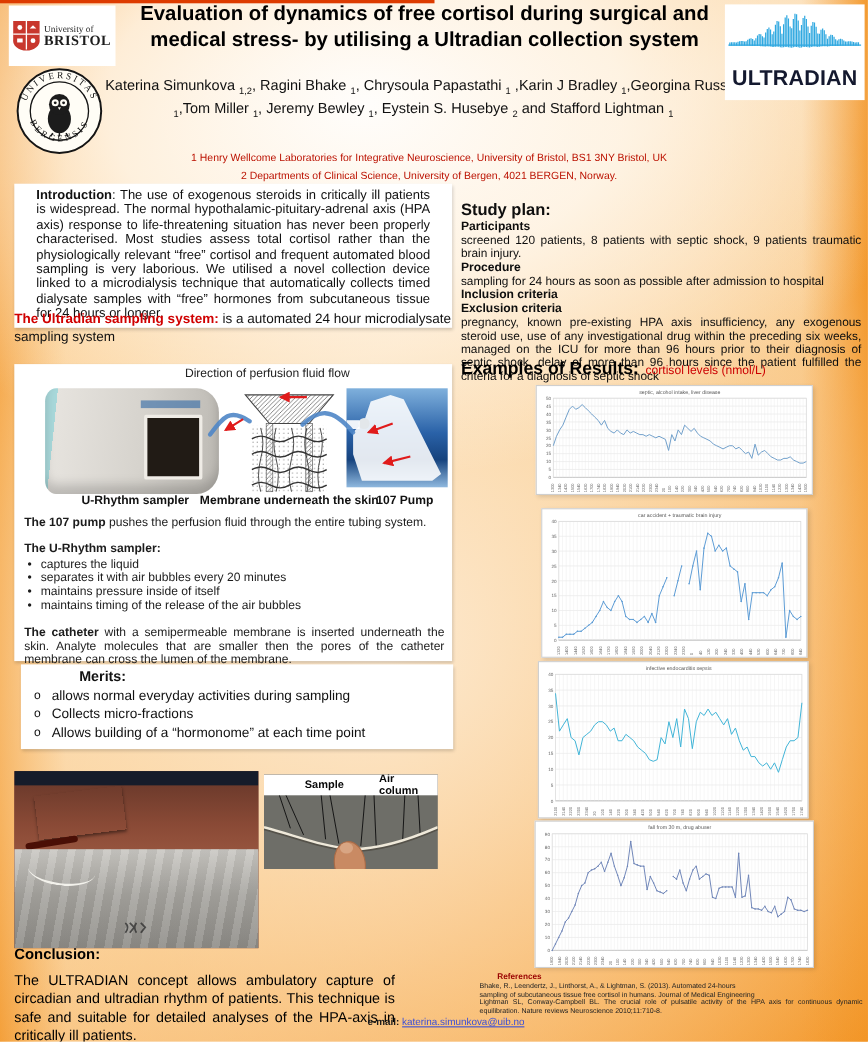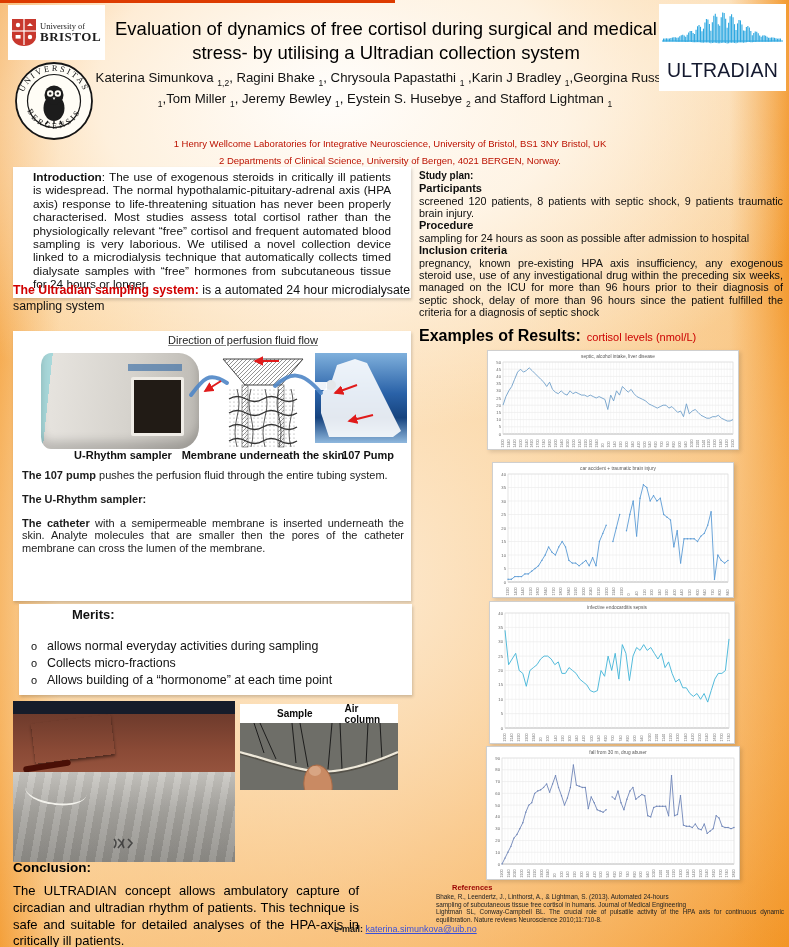--- a/index.html
+++ b/index.html
@@ -11,52 +11,52 @@
       linear-gradient(90deg, #f18c14 0px, rgba(241,140,20,0) 60px, rgba(241,140,20,0) 729px, #f18c14 789px),
       linear-gradient(140deg,#f79b2e 0%,#fac173 18%,#fbd9ab 38%,#f9c887 55%,#f6a94e 75%,#f28e17 100%);}
   .abs{position:absolute;}
   .topstrip{left:0;top:0;width:395px;height:3px;background:#dd3b00;}
   
   .logo-bristol{left:8px;top:5px;width:97px;height:55px;background:#fff;display:flex;align-items:center;gap:3px;padding:2px 3px;box-sizing:border-box;}
   .lb-txt{font-family:"Liberation Serif",serif;color:#1d1d1d;line-height:1.02;}
   .lb-l1{font-size:8.5px;}
   .lb-l2{font-size:13px;font-weight:bold;letter-spacing:.5px;}
   .seal{left:14px;top:61px;width:80px;height:80px;}
-  .title{left:112px;top:17px;width:548px;text-align:center;font-size:18.5px;font-weight:normal;color:#000;line-height:1.28;}
+  .title{left:112px;top:0;width:548px;text-align:center;font-size:18.5px;font-weight:bold;color:#000;line-height:1.28;}
   .authors{left:95px;top:69px;width:580px;text-align:center;font-size:13.2px;color:#111;line-height:1.4;}
   .authors sub{font-size:8.5px;}
   .affils{left:60px;top:136px;width:660px;text-align:center;font-size:9.5px;color:#bb1100;line-height:1.75;}
   .ultra{left:659px;top:4px;width:127px;height:87px;background:#fff;box-sizing:border-box;padding:1px 2px;text-align:center;}
-  .ultra-label{font-size:19.5px;font-weight:400;color:#14192f;letter-spacing:.2px;margin-top:-4px;}
+  .ultra-label{font-size:19.5px;font-weight:700;color:#14192f;letter-spacing:.2px;margin-top:-4px;}
   
   .whitebox{background:#fff;box-shadow:1px 2px 3px rgba(0,0,0,.18);}
   .intro-box{left:13px;top:167px;width:398px;box-sizing:border-box;padding:4px 20px 6px;}
   .intro-box p{margin:0;font-size:11.8px;line-height:13.4px;text-align:justify;color:#111;}
   .sampling{left:13px;top:283px;width:399px;font-size:12.3px;line-height:15.5px;color:#111;}
   .red-b{color:#d00000;font-weight:bold;}
   .diagram-box{left:13px;top:331px;width:398px;height:270px;box-sizing:border-box;}
-  .flow-label{left:110px;top:3px;width:240px;text-align:center;font-size:11px;color:#222;text-decoration:underline;text-decoration-color:#888;}
+  .flow-label{left:110px;top:3px;width:240px;text-align:center;font-size:11px;color:#222;text-decoration-color:#888;}
   .sampler{left:28px;top:22px;width:158px;height:96px;border-radius:10px 20px 20px 10px/12px 22px 22px 12px;
     background:linear-gradient(96deg,#a8d8da 0%,#a8d8da 7%,#e6e3de 7%,#d6d3cd 55%,#bcb9b3 100%);
     box-shadow:inset 0 -8px 10px rgba(0,0,0,.18);}
   .sampler-window{position:absolute;left:57%;top:25%;width:30%;height:55%;background:#211b15;border:3px solid #efece6;border-radius:2px;}
   .sampler-brand{position:absolute;left:55%;top:11%;width:34%;height:8%;background:#3a6ea8;opacity:.65;}
   .membrane{left:208px;top:14px;width:84px;height:112px;}
   .pump{left:302px;top:22px;width:92px;height:90px;background:linear-gradient(180deg,#7fb0dc 0%,#2a62a8 45%,#16437e 72%,#8fb8de 100%);}
   .caption{top:118px;font-size:11px;font-weight:bold;color:#111;text-align:center;}
   .cap1{left:40px;width:140px;}
   .cap2{left:160px;width:180px;}
   .cap3{left:318px;width:74px;}
   .dg-text{left:9px;top:138px;width:382px;font-size:11px;line-height:12.8px;color:#1c1c1c;}
   .dg-text p{margin:0 0 11px;}
   .dg-text .just{text-align:justify;}
   .sbul{position:relative;padding-left:15px;}
   .sbul::before{content:"\2022";position:absolute;left:3px;}
   .merits-box{left:19px;top:604px;width:393px;box-sizing:border-box;padding:3px 9px 7px;}
-  .merits-box h3{margin:0 0 16px;font-size:13px;color:#111;padding-left:44px;}
+  .merits-box h3{margin:0 0 2px;font-size:13px;color:#111;padding-left:44px;}
   .merit{position:relative;padding-left:19px;font-size:12.4px;line-height:16.8px;color:#111;text-align:justify;}
   .merit::before{content:"o";position:absolute;left:3px;font-size:11px;}
   .patient{left:13px;top:701px;width:222px;height:161px;overflow:hidden;background:#7c4232;}
   .pt-top{position:absolute;left:0;top:0;width:100%;height:13px;background:#161c2a;}
   .pt-skin{position:absolute;left:0;top:13px;width:100%;height:60px;background:linear-gradient(180deg,#6e3b2c,#8a4a36 60%,#96543e);}
   .pt-gauze{position:absolute;left:20px;top:18px;width:80px;height:40px;transform:rotate(-7deg);
     background:repeating-linear-gradient(0deg,#fbfaf4 0 6px,#ecead f 6px 7px),linear-gradient(180deg,#fbfaf4,#e8e5da);box-shadow:0 2px 3px rgba(0,0,0,.45);}
   .pt-wound{position:absolute;left:10px;top:62px;width:48px;height:6px;background:#4a0f06;border-radius:3px;transform:rotate(-9deg);}
   .pt-band{position:absolute;left:0;top:71px;width:100%;height:90px;background:linear-gradient(180deg,#c9c7c2,#a5a39e 45%,#8c8a85);}
   .pt-band::after{content:"";position:absolute;inset:0;background:repeating-linear-gradient(100deg,rgba(255,255,255,.22) 0 7px,rgba(0,0,0,.07) 7px 16px);opacity:.55;}
@@ -66,21 +66,21 @@
   .tube-strip{position:absolute;left:0;top:0;width:100%;height:19px;background:#fff;display:flex;align-items:center;justify-content:space-between;padding:0 5px;box-sizing:border-box;}
   .tube-strip span{font-size:10px;font-weight:bold;color:#0a0a0a;margin-left:32px;}
   .conclusion{left:13px;top:860px;width:346px;color:#000;}
   .conclusion h2{margin:0 0 8px;font-size:13.5px;}
   .conclusion p{margin:0;font-size:13px;line-height:16.8px;text-align:justify;}
   .email{left:334px;top:924px;font-size:9px;color:#1a1a1a;white-space:nowrap;}
   .email b{font-weight:bold;}
   .email a{color:#3a4fd8;text-decoration:underline;cursor:pointer;}
   
   .study{left:419px;top:166px;width:364px;color:#0e0e0e;}
-  .study h2{margin:4px 0 1px;font-size:10px;}
+  .study h2{margin:16px 0 1px;font-size:15px;}
   .sp-sec b{display:block;font-size:11px;line-height:12.6px;}
   .sp-txt{font-size:10.8px;line-height:12.3px;text-align:justify;}
   .results-head{left:419px;top:327px;width:364px;}
   .rh-big{font-size:16px;font-weight:bold;color:#000;}
   .rh-sub{font-size:11px;color:#cc0000;margin-left:6px;}
   .chartbox{background:#fff;border:1px solid #cfcfcf;box-shadow:2px 2px 4px rgba(0,0,0,.13);box-sizing:content-box;}
   .c0{left:487px;top:350px;width:250px;height:98px;}
   .c1{left:492px;top:462px;width:240px;height:134px;}
   .c2{left:489px;top:601px;width:244px;height:141px;}
   .c3{left:486px;top:746px;width:252px;height:132px;}
@@ -296,20 +296,26 @@
       </g>
     </svg>
 
     <div class="abs caption cap1">U-Rhythm sampler</div>
     <div class="abs caption cap2">Membrane  underneath  the skin</div>
     <div class="abs caption cap3">107  Pump</div>
 
     <div class="abs dg-text">
       <p><b>The 107 pump</b><span> pushes the perfusion fluid through the entire tubing system.</span></p>
       <p style="margin-bottom:1px;"><b>The U-Rhythm sampler:</b></p>
+      <div>
+          <div class="sbul">captures the liquid</div>
+          <div class="sbul">separates it with air bubbles every 20 minutes</div>
+          <div class="sbul">maintains pressure inside of itself</div>
+          <div class="sbul">maintains timing of the release of the air bubbles</div>
+        </div>
       <p class="just" style="margin-top:11px;"><b>The catheter</b><span> with a semipermeable membrane is inserted underneath the skin. Analyte molecules that are smaller then the pores of the catheter membrane can cross the lumen of the membrane.</span></p>
     </div>
   </div>
 
   <div class="abs whitebox merits-box">
     <h3>Merits:</h3>
     <div>
         <div class="merit">allows normal everyday activities during sampling</div>
         <div class="merit">Collects micro-fractions</div>
         <div class="merit">Allows building of a “hormonome” at each time point</div>
@@ -371,20 +377,21 @@
           <div class="sp-txt">screened 120 patients, 8 patients with septic shock, 9 patients traumatic brain injury.</div>
         </div>
         <div class="sp-sec">
           <b>Procedure</b>
           <div class="sp-txt">sampling for 24 hours as soon as possible after admission to hospital</div>
         </div>
         <div class="sp-sec">
           <b>Inclusion criteria</b>
         </div>
         <div class="sp-sec">
+          <b>Exclusion criteria</b>
           <div class="sp-txt">pregnancy, known pre-existing HPA axis insufficiency, any exogenous steroid use, use of any investigational drug within the preceding six weeks, managed on the ICU for more than 96 hours prior to their diagnosis of septic shock, delay of more than 96 hours since the patient fulfilled the criteria for a diagnosis of septic shock</div>
         </div>
       </div>
   </div>
 
   <div class="abs results-head">
     <span class="rh-big">Examples of Results:</span><span class="rh-sub">cortisol levels (nmol/L)</span>
   </div>
 
   <div class="abs chartbox c0"><svg width="250" height="98" viewBox="0 0 250 98">

